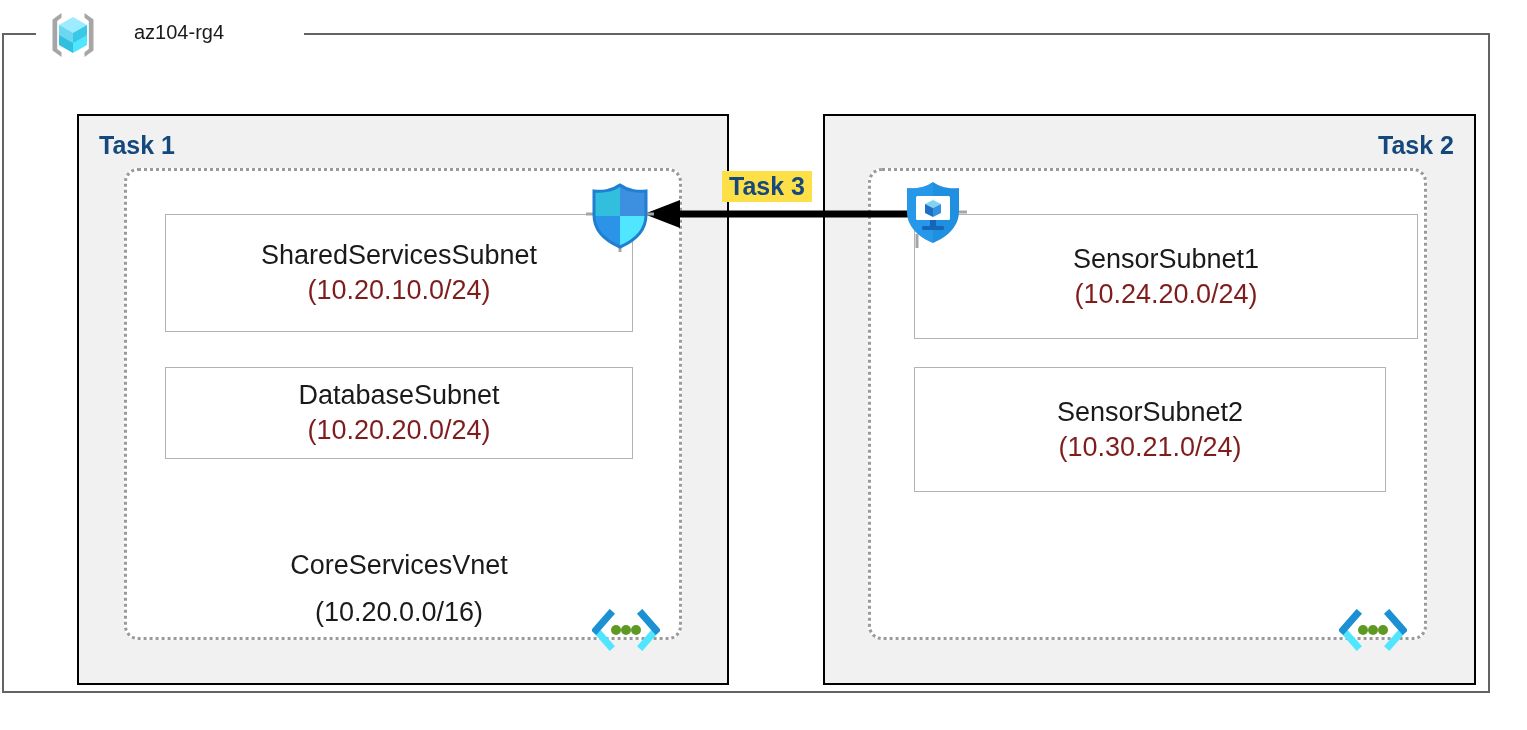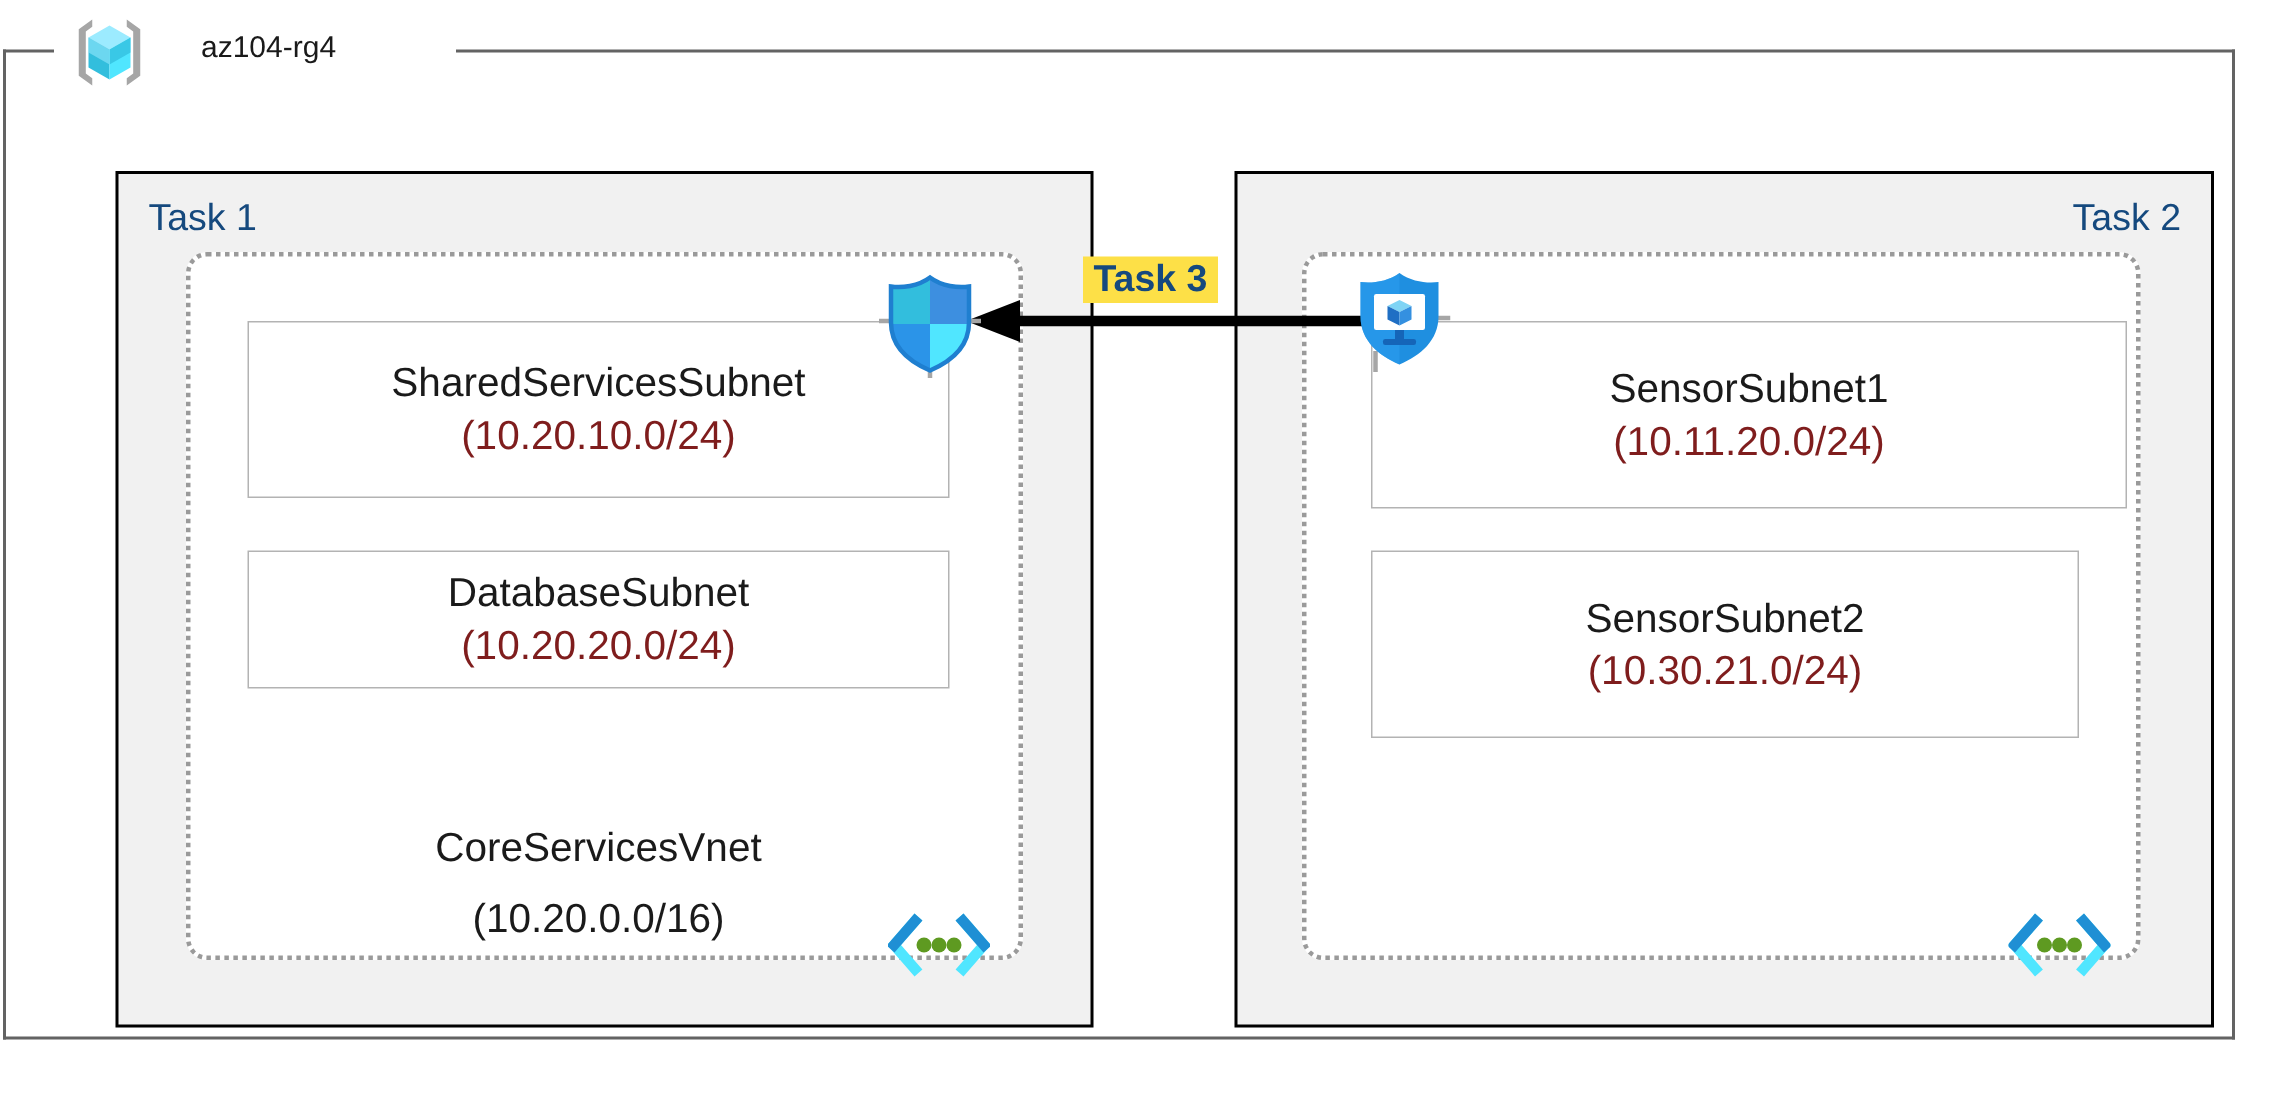--- a/index.html
+++ b/index.html
@@ -74,21 +74,21 @@
     border: 2px solid #000000;
     box-sizing: border-box;
   }
   #task1-container { left: 77px;  top: 114px; width: 652px; height: 571px; }
   #task2-container { left: 823px; top: 114px; width: 653px; height: 571px; }
 
   .task-label {
     position: absolute;
     top: 14px;
     font-size: 25px;
-    font-weight: normal;
+    font-weight: bold;
     color: #15497e;
     line-height: 30px;
     white-space: nowrap;
   }
   #task1-label { left: 20px; }
   #task2-label { right: 20px; }
 
   
   .vnet-box {
     position: absolute;
@@ -239,21 +239,21 @@
   </div>
 
   <div id="task2-container" class="task-container">
     <div id="task2-label" class="task-label">Task 2</div>
   </div>
 
   <div id="vnet2-box" class="vnet-box"></div>
 
   <div id="subnet-sensor1" class="subnet-box">
     <div class="subnet-name">SensorSubnet1</div>
-    <div class="subnet-cidr">(10.11.20.0/24)</div>
+    <div class="subnet-cidr">(10.24.20.0/24)</div>
   </div>
 
   <div id="subnet-sensor2" class="subnet-box">
     <div class="subnet-name">SensorSubnet2</div>
     <div class="subnet-cidr">(10.30.21.0/24)</div>
   </div>
 
 
   <div id="vnet2-glyph" class="vnet-glyph">
     <svg viewBox="0 0 68 44" width="68" height="44">

